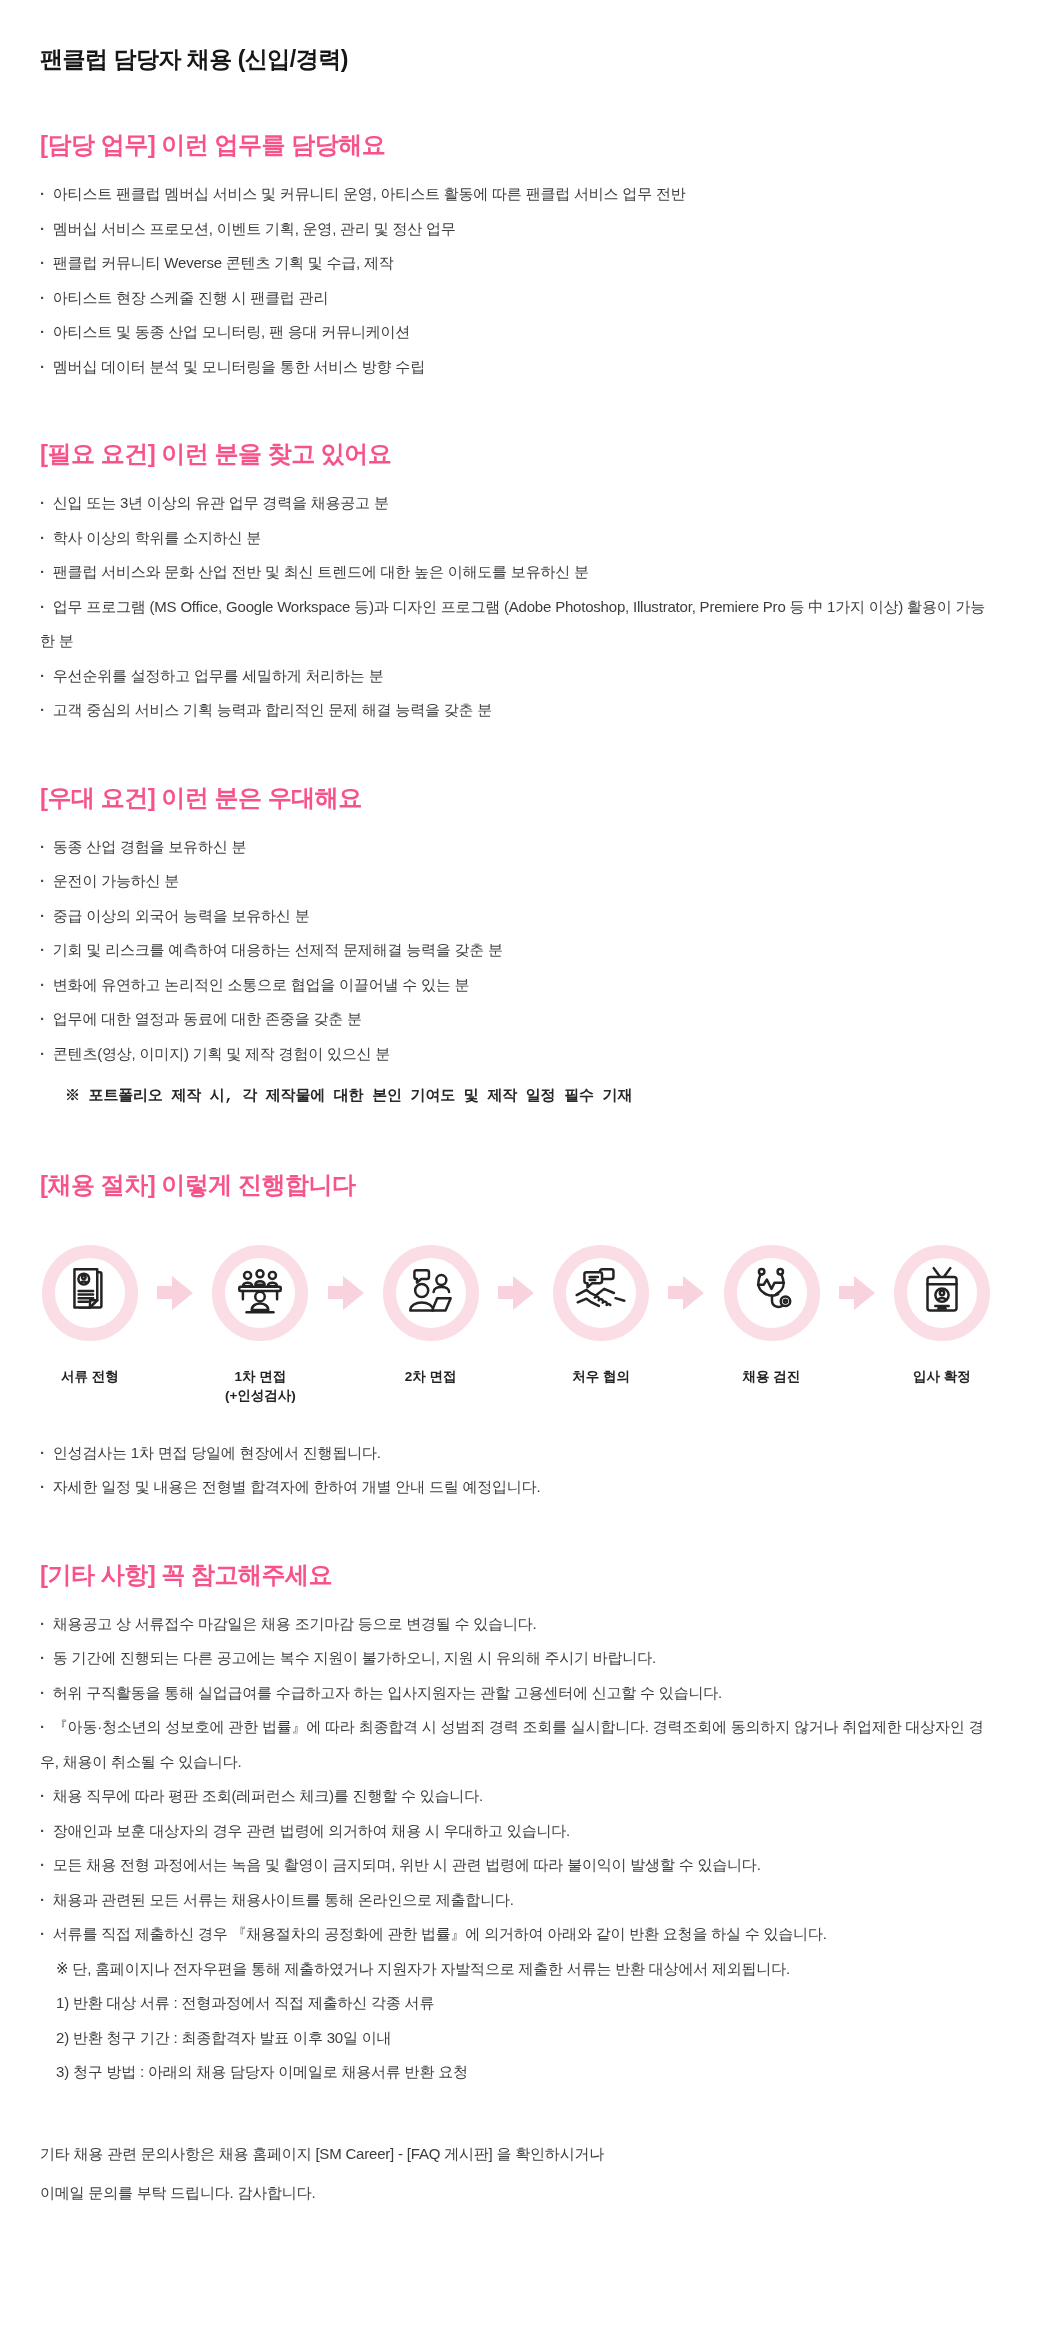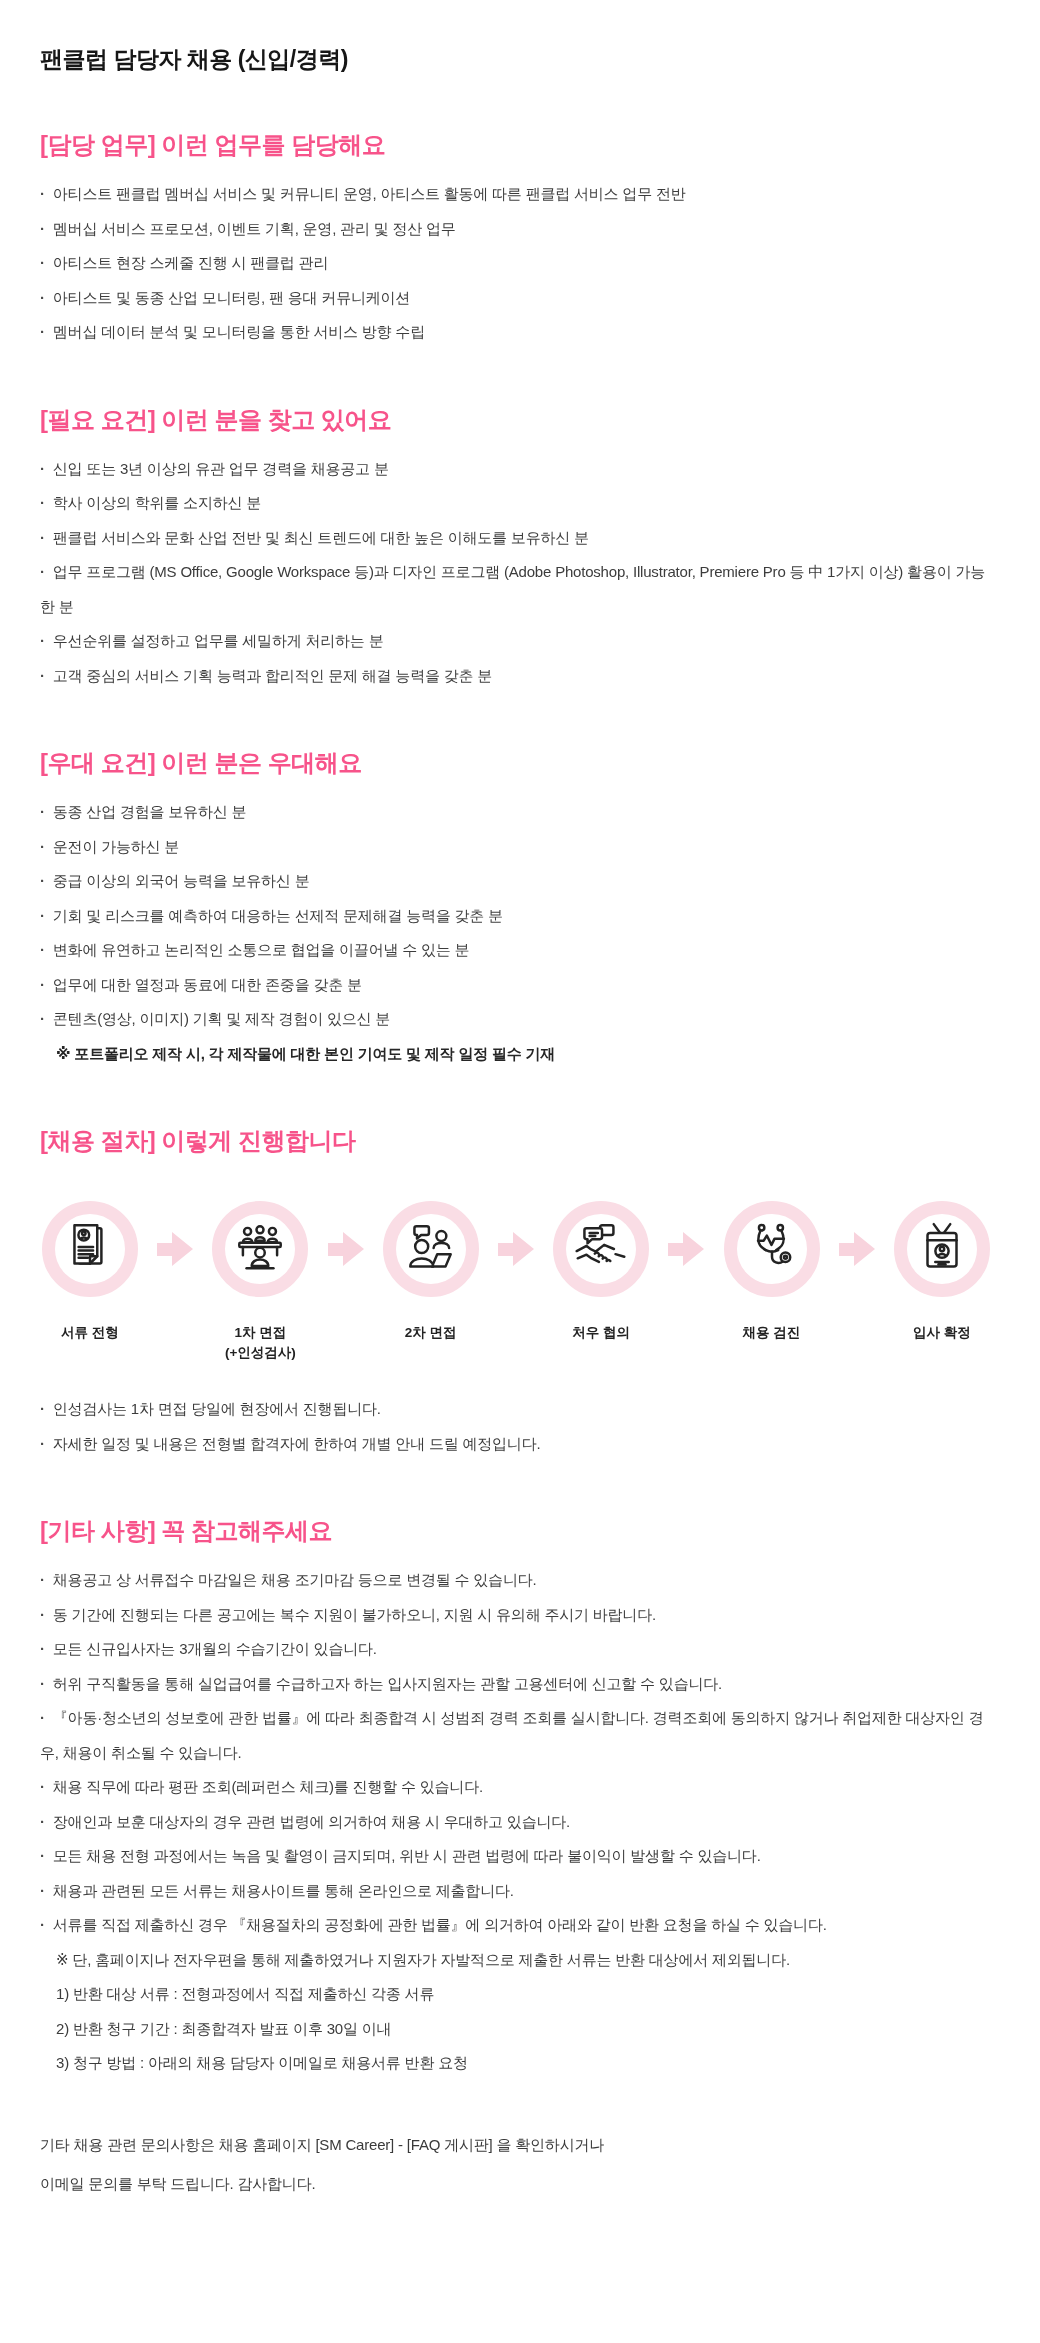--- a/index.html
+++ b/index.html
@@ -24,22 +24,22 @@
   .section-heading{
     font-size:24px;font-weight:700;color:var(--accent);
     margin:54px 0 16px 0;letter-spacing:-0.5px;
   }
   .bullet{
     margin:0;font-size:15px;line-height:2.3;color:var(--text);
     letter-spacing:-0.2px;
   }
   .bullet::before{content:"·";font-weight:700;margin-right:8px;color:#4a4a4a;}
   .note-bold{
-    margin:0;padding-left:16px;font-size:15px;line-height:2.3;
-    font-weight:700;color:#262626;letter-spacing:-0.2px;
+    margin:9px;padding-left:16px;font-size:15px;line-height:2.3;
+    font-weight:700;color:#262626;letter-spacing:-0.2px;font-family:Liberation Mono, monospace;
   }
   .sub-line{
     margin:0;padding-left:16px;font-size:15px;line-height:2.3;
     color:var(--text);letter-spacing:-0.2px;
   }
   
   .process-row{
     display:flex;justify-content:space-between;align-items:flex-start;
     margin:44px 2px 30px 2px;
   }
@@ -75,20 +75,21 @@
 <body>
 
 <div class="page">
 
   <h1 class="page-title">팬클럽 담당자 채용 (신입/경력)</h1>
 
   <section>
     <h2 class="section-heading">[담당 업무] 이런 업무를 담당해요</h2>
     <p class="bullet">아티스트 팬클럽 멤버십 서비스 및 커뮤니티 운영, 아티스트 활동에 따른 팬클럽 서비스 업무 전반</p>
     <p class="bullet">멤버십 서비스 프로모션, 이벤트 기획, 운영, 관리 및 정산 업무</p>
+    <p class="bullet">팬클럽 커뮤니티 Weverse 콘텐츠 기획 및 수급, 제작</p>
     <p class="bullet">아티스트 현장 스케줄 진행 시 팬클럽 관리</p>
     <p class="bullet">아티스트 및 동종 산업 모니터링, 팬 응대 커뮤니케이션</p>
     <p class="bullet">멤버십 데이터 분석 및 모니터링을 통한 서비스 방향 수립</p>
   </section>
 
   <section>
     <h2 class="section-heading">[필요 요건] 이런 분을 찾고 있어요</h2>
     <p class="bullet">신입 또는 3년 이상의 유관 업무 경력을 채용공고 분</p>
     <p class="bullet">학사 이상의 학위를 소지하신 분</p>
     <p class="bullet">팬클럽 서비스와 문화 산업 전반 및 최신 트렌드에 대한 높은 이해도를 보유하신 분</p>
@@ -242,21 +243,20 @@
     </div>
 
     <p class="bullet">인성검사는 1차 면접 당일에 현장에서 진행됩니다.</p>
     <p class="bullet">자세한 일정 및 내용은 전형별 합격자에 한하여 개별 안내 드릴 예정입니다.</p>
   </section>
 
   <section>
     <h2 class="section-heading">[기타 사항] 꼭 참고해주세요</h2>
     <p class="bullet">채용공고 상 서류접수 마감일은 채용 조기마감 등으로 변경될 수 있습니다.</p>
     <p class="bullet">동 기간에 진행되는 다른 공고에는 복수 지원이 불가하오니, 지원 시 유의해 주시기 바랍니다.</p>
-    <p class="bullet">모든 신규입사자는 3개월의 수습기간이 있습니다.</p>
     <p class="bullet">허위 구직활동을 통해 실업급여를 수급하고자 하는 입사지원자는 관할 고용센터에 신고할 수 있습니다.</p>
     <p class="bullet">『아동·청소년의 성보호에 관한 법률』에 따라 최종합격 시 성범죄 경력 조회를 실시합니다. 경력조회에 동의하지 않거나 취업제한 대상자인 경우, 채용이 취소될 수 있습니다.</p>
     <p class="bullet">채용 직무에 따라 평판 조회(레퍼런스 체크)를 진행할 수 있습니다.</p>
     <p class="bullet">장애인과 보훈 대상자의 경우 관련 법령에 의거하여 채용 시 우대하고 있습니다.</p>
     <p class="bullet">모든 채용 전형 과정에서는 녹음 및 촬영이 금지되며, 위반 시 관련 법령에 따라 불이익이 발생할 수 있습니다.</p>
     <p class="bullet">채용과 관련된 모든 서류는 채용사이트를 통해 온라인으로 제출합니다.</p>
     <p class="bullet">서류를 직접 제출하신 경우 『채용절차의 공정화에 관한 법률』에 의거하여 아래와 같이 반환 요청을 하실 수 있습니다.</p>
     <p class="sub-line">※ 단, 홈페이지나 전자우편을 통해 제출하였거나 지원자가 자발적으로 제출한 서류는 반환 대상에서 제외됩니다.</p>
     <p class="sub-line">1) 반환 대상 서류 : 전형과정에서 직접 제출하신 각종 서류</p>
     <p class="sub-line">2) 반환 청구 기간 : 최종합격자 발표 이후 30일 이내</p>

